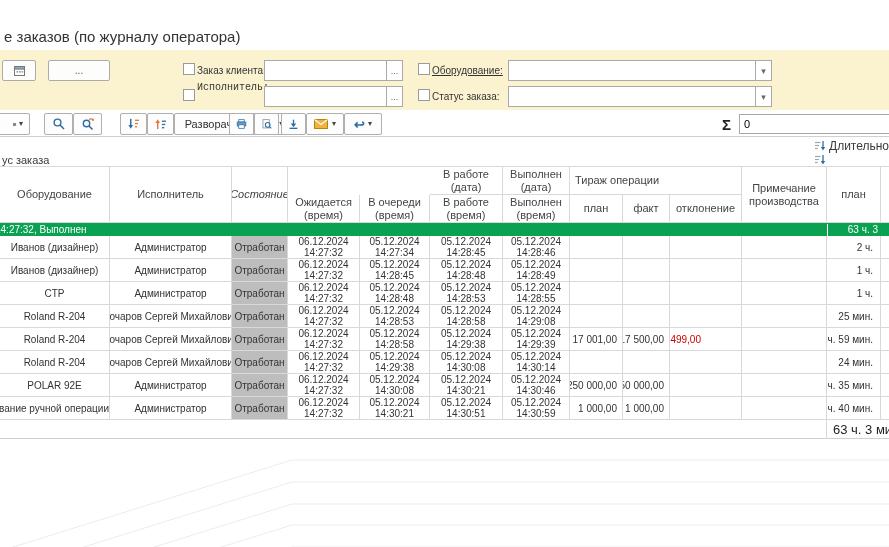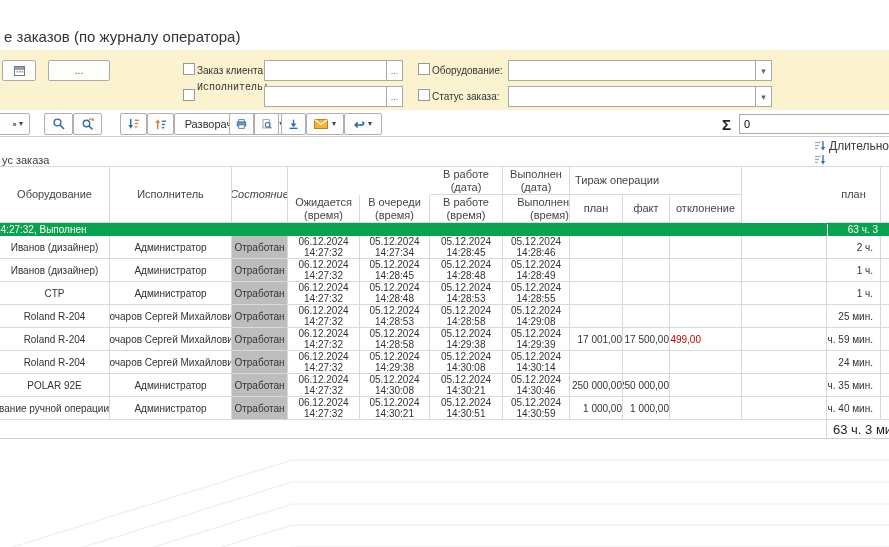--- a/index.html
+++ b/index.html
@@ -47,21 +47,21 @@
   .grow .glabel { position:absolute; left:-5px; top:1px; font-size:10px; color:#fff; white-space:nowrap; }
   .grow .gdur { position:absolute; left:827px; top:1px; width:50px; text-align:right; font-size:10px; color:#fff;
                 border-left:1px solid #fff; padding-right:3px; }
   
   .trow { display:grid; grid-template-columns:var(--cols); height:23px; }
   .td { border-right:1px solid #D9D9D9; border-bottom:1px solid #D9D9D9; box-sizing:border-box;
         display:flex; align-items:center; justify-content:center; font-size:10px; color:#333;
         overflow:hidden; white-space:nowrap; }
   .td.state { background:#BDBDBD; }
   .td.dt { flex-direction:column; justify-content:center; line-height:11px; }
-  .td.num { justify-content:flex-end; }
+  .td.num { justify-content:flex-end; padding-right:5px; }
   .td.dev { justify-content:flex-end; padding-right:40px; }
   .td.dev.neg { color:#CC0000; }
   .td.dur { justify-content:flex-end; padding-right:7px; }
   .trow.clip-left .c0 { justify-content:flex-end; }
   
   .tfoot { position:relative; height:18px; border-bottom:1px solid #CFCFCF; }
   .tfoot .vline { position:absolute; left:826px; top:0; height:18px; border-left:1px solid #D9D9D9; }
   .tfoot .total { position:absolute; left:833px; top:2px; font-size:13px; color:#222; white-space:nowrap; }
   
   .bottomlines { position:absolute; left:0; top:414px; }
@@ -90,21 +90,21 @@
     <button class="pbtn" style="left:48px; top:10px; width:62px;">...</button>
 
     <span class="chk" style="left:183px; top:13px;"></span>
     <span class="flabel" style="left:197px; top:15px;">Заказ клиента:</span>
     <span class="fwrap" style="left:264px; top:10px; width:139px;">
       <input value="" style="">
       <span class="ftrail">...</span>
     </span>
 
     <span class="chk" style="left:418px; top:13px;"></span>
-    <span class="flabel" style="left:432px; top:15px;">Оборудование:</span>
+    <span class="flabel" style="left:432px; top:15px;text-decoration:underline;">Оборудование:</span>
     <span class="fwrap" style="left:508px; top:10px; width:264px;">
       <input value="" style="">
       <span class="ftrail">▾</span>
     </span>
 
     <span class="chk" style="left:183px; top:39px;"></span>
     <span class="flabel" style="left:197px; top:32px;font-family:Liberation Mono, monospace;">Исполнитель:</span>
     <span class="fwrap" style="left:264px; top:36px; width:139px;">
       <input value="" style="">
       <span class="ftrail">...</span>
@@ -217,25 +217,26 @@
   <div class="tbl">
     <div class="thead">
       <div class="hc" style="grid-area:1/1/3/2;">Оборудование</div>
       <div class="hc" style="grid-area:1/2/3/3;">Исполнитель</div>
       <div class="hc" style="grid-area:1/3/3/4;font-style:italic;">Состояние</div>
       <div class="hc wrap" style="grid-area:2/4/3/5;">Ожидается (время)</div>
       <div class="hc wrap" style="grid-area:2/5/3/6;">В очереди (время)</div>
       <div class="hc wrap" style="grid-area:1/6/2/7;">В работе (дата)</div>
       <div class="hc wrap" style="grid-area:2/6/3/7;">В работе (время)</div>
       <div class="hc wrap" style="grid-area:1/7/2/8;">Выполнен (дата)</div>
-      <div class="hc wrap" style="grid-area:2/7/3/8;text-align:right;">Выполнен (время)</div>
+      <div class="hc wrap" style="grid-area:2/7/3/8;">Выполнен (время)</div>
       <div class="hc left" style="grid-area:1/8/2/11;">Тираж операции</div>
       <div class="hc" style="grid-area:2/8/3/9;">план</div>
       <div class="hc" style="grid-area:2/9/3/10;">факт</div>
       <div class="hc" style="grid-area:2/10/3/11;">отклонение</div>
+      <div class="hc wrap" style="grid-area:1/11/3/12;">Примечание производства</div>
       <div class="hc" style="grid-area:1/12/3/13;">план</div>
       <div class="hc" style="grid-area:1/13/3/14;"></div>
     </div>
 
     <div class="grow">
       <span class="glabel">14:27:32, Выполнен</span>
       <span class="gdur">63 ч. 3 мин.</span>
     </div>
 
     <div id="tbody">

